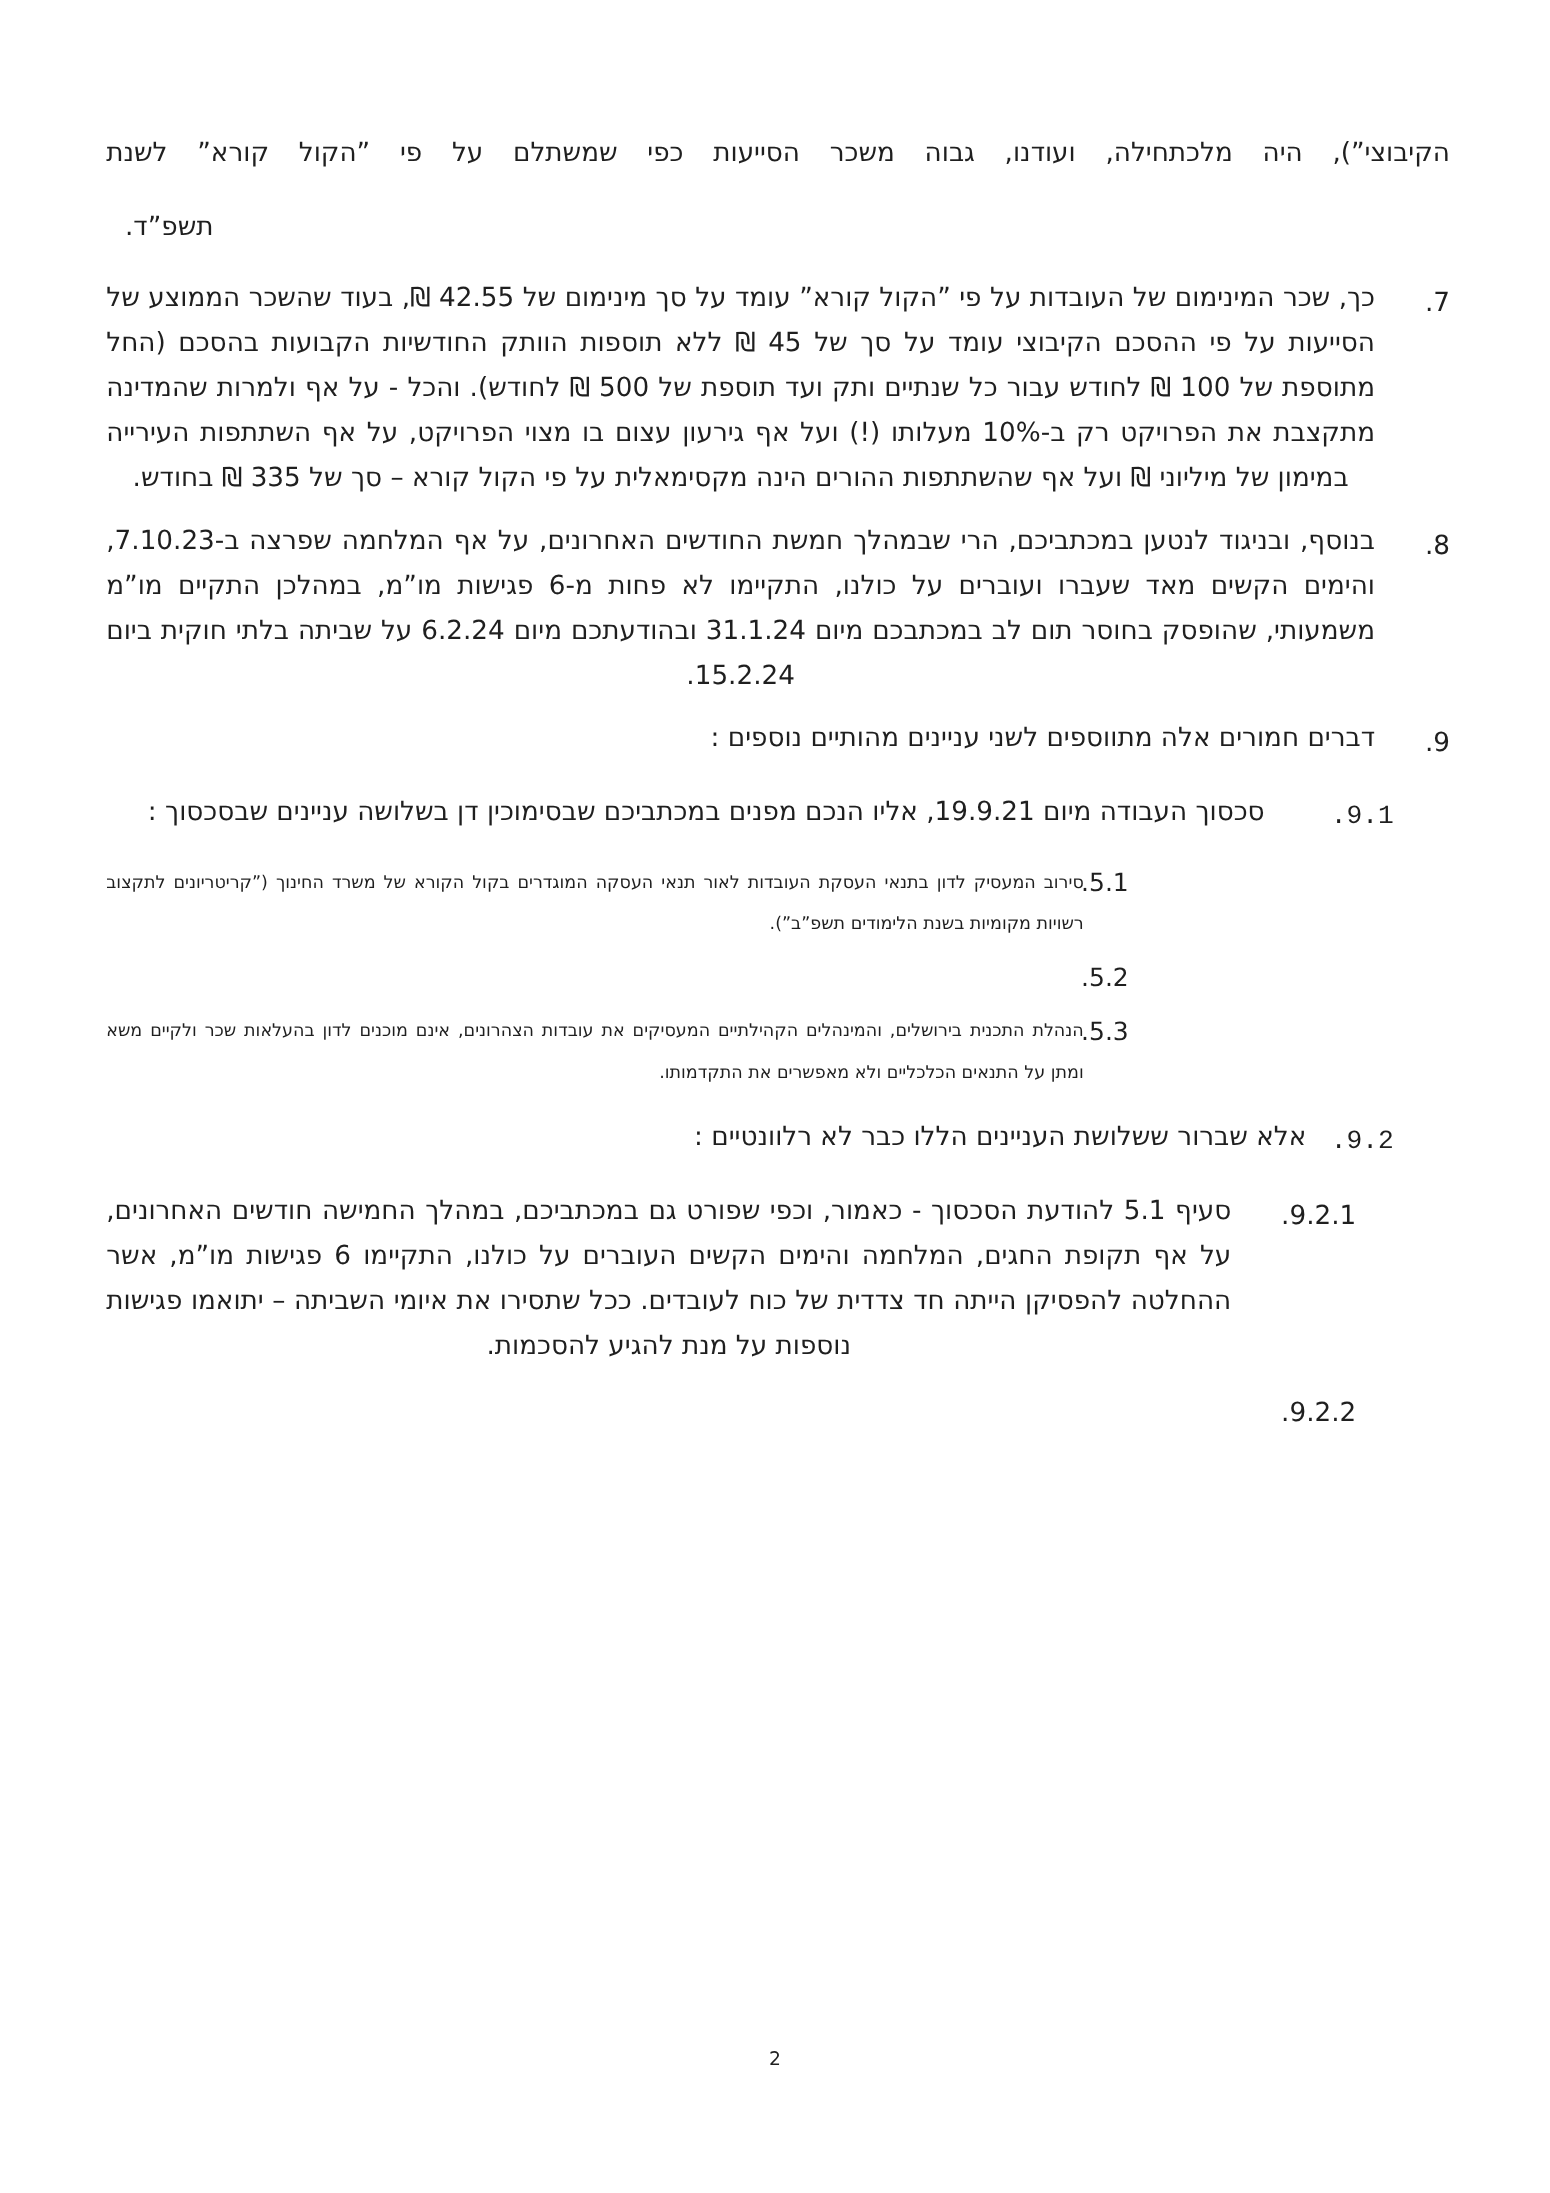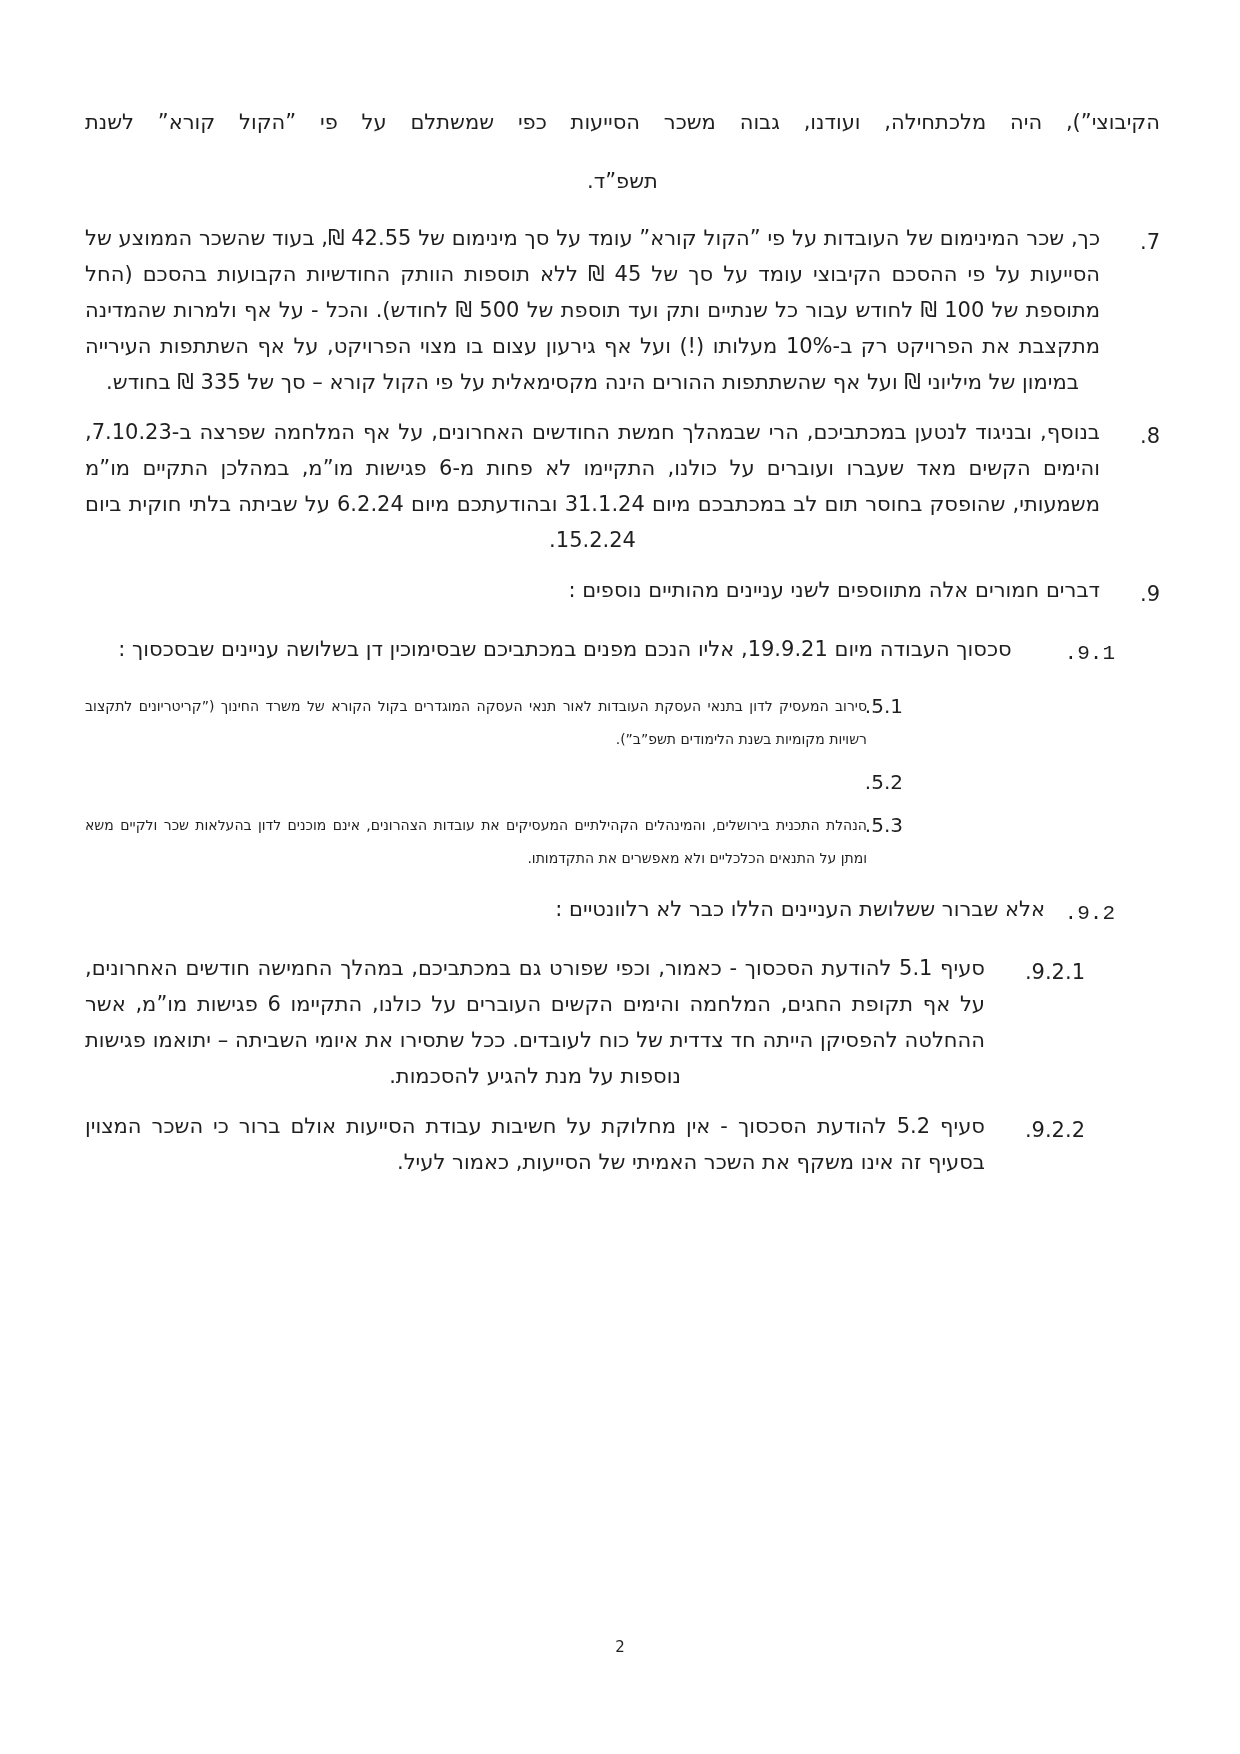--- a/index.html
+++ b/index.html
@@ -13,21 +13,21 @@
     box-sizing:border-box;
     padding:100px 80px 16px 85px;
     overflow:hidden;
     margin:0 auto;
   }
   .para{font-size:21px;line-height:45px;margin:0 0 14px 0;}
   .j{text-align:justify;}
   .stretch{text-align:justify;text-align-last:justify;}
   .tal-c{text-align-last:center;}
   .tal-r{text-align-last:right;}
-  .tal-l{text-align:center;}
+  .tal-l{text-align:left;margin-left:15px;}
   .item{display:flex;align-items:flex-start;margin:0 0 14px 0;}
   .num{flex:0 0 auto;text-align:right;font-size:21px;line-height:45px;}
   .lvl1 .num{width:60px;}
   .lvl2{margin-right:45px;}
   .lvl2 .num{width:70px;font-family:Liberation Mono, monospace;}
   .lvl3{margin-right:75px;}
   .lvl3 .num{width:100px;}
   .itext{flex:1 1 auto;font-size:21px;line-height:36px;}
   .small{margin-right:257px;margin-bottom:10px;}
   .small .num{width:36px;font-size:20px;line-height:33px;}
@@ -84,18 +84,17 @@
     <div class="itext j tal-r">אלא שברור ששלושת העניינים הללו כבר לא רלוונטיים :</div>
   </div>
 
   <div class="item lvl3">
     <div class="num">9.2.1.</div>
     <div class="itext j tal-c">סעיף 5.1 להודעת הסכסוך - כאמור, וכפי שפורט גם במכתביכם, במהלך החמישה חודשים האחרונים, על אף תקופת החגים, המלחמה והימים הקשים העוברים על כולנו, התקיימו 6 פגישות מו”מ, אשר ההחלטה להפסיקן הייתה חד צדדית של כוח לעובדים. ככל שתסירו את איומי השביתה – יתואמו פגישות נוספות על מנת להגיע להסכמות.</div>
   </div>
 
   <div class="item lvl3">
     <div class="num">9.2.2.</div>
-    <div class="itext j tal-r">סעיף 5.2 להודעת הסכסוך - אין מחלוקת על חשיבות עבודת הסייעות אולם ברור כי השכר המצוין בסעיף זה אינו משקף את השכר האמיתי של הסייעות, כאמור לעיל.</div>
   </div>
 
   <div class="footer">2</div>
 
 </div>
 
 </body></html>

